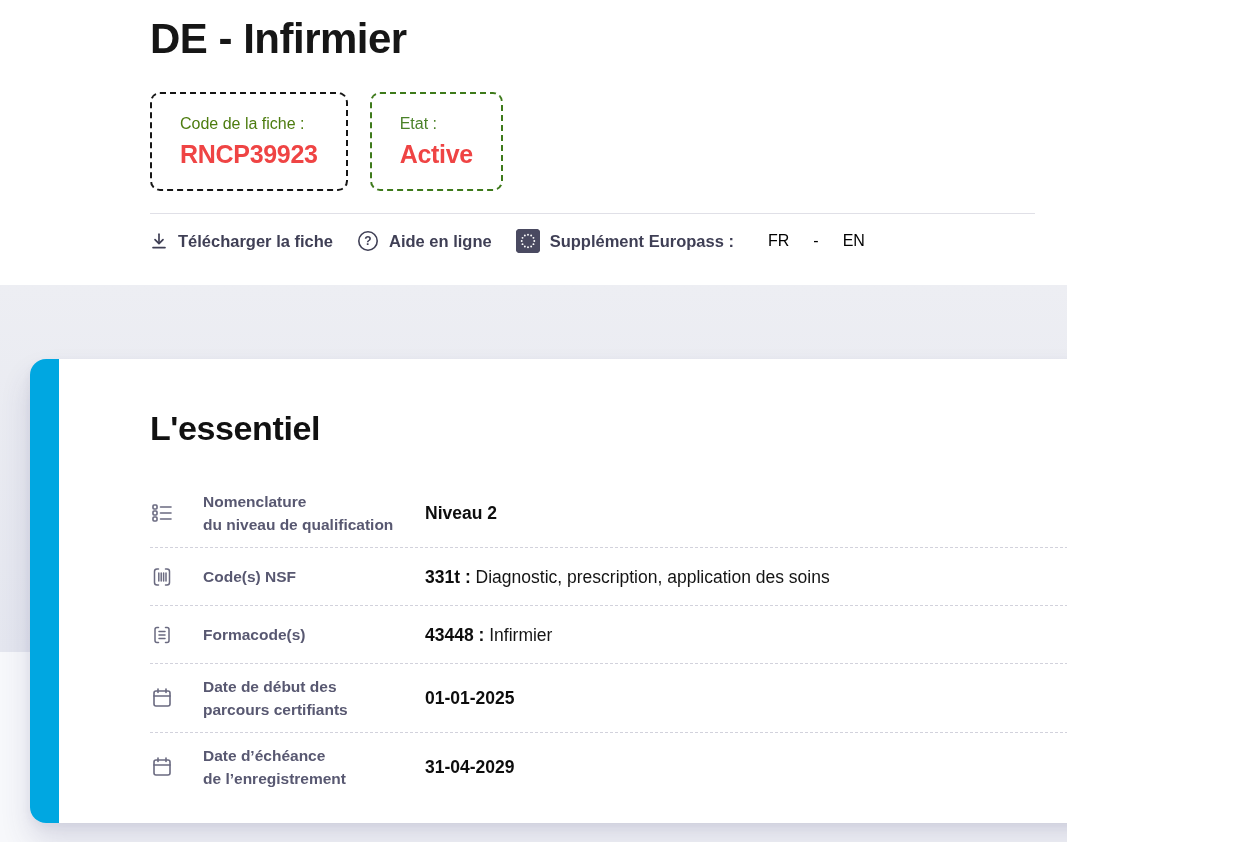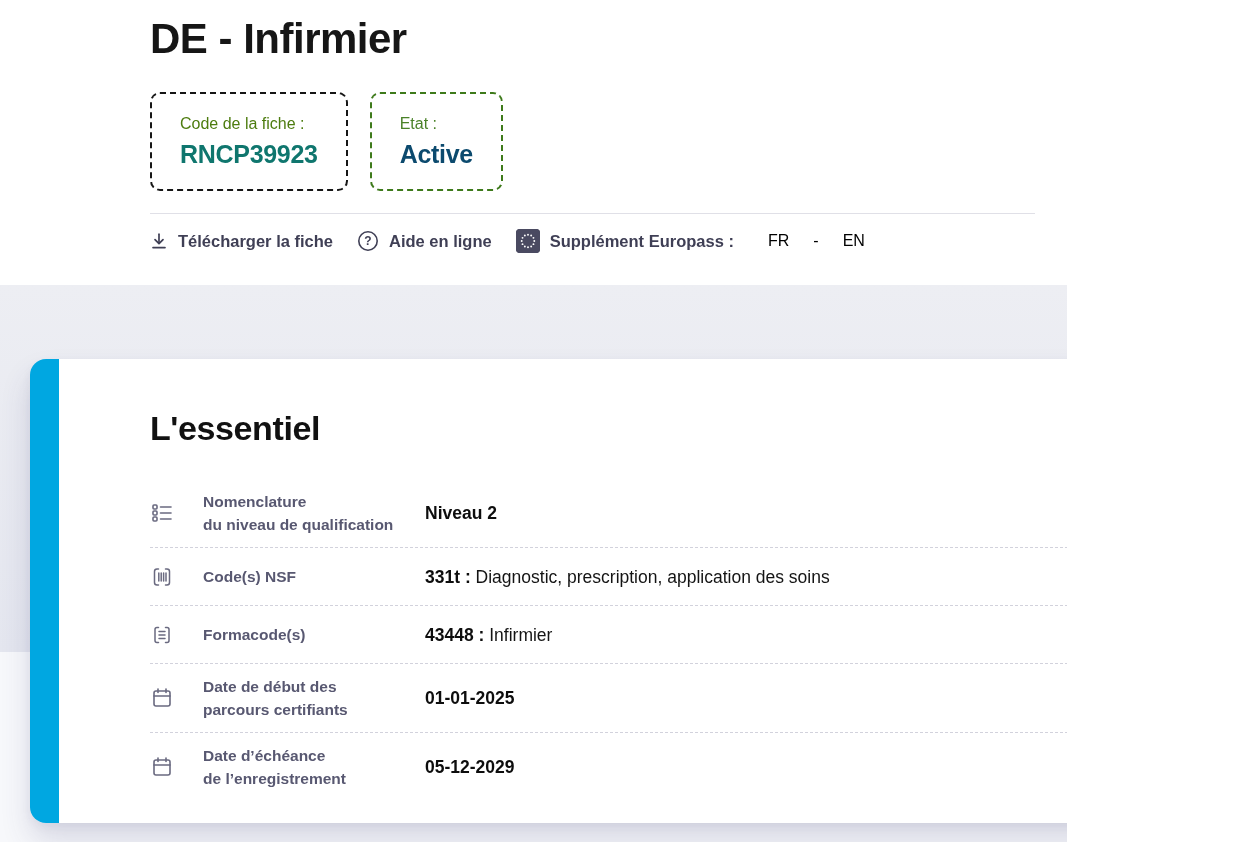--- a/index.html
+++ b/index.html
@@ -12,24 +12,24 @@
                background:linear-gradient(180deg,#edeef3 0%,#e4e6ef 100%); z-index:0; }
   .band-light { position:absolute; left:0; top:652px; width:100%; height:190px;
                 background:#f7f8fb; z-index:0; }
 
   
   .header { position:relative; z-index:2; padding:14px 32px 0 150px; background:#ffffff; height:285px; }
   h1.title { font-size:42px; line-height:50px; font-weight:800; color:#161616; letter-spacing:-0.5px; }
   .badges { display:flex; gap:22px; margin-top:28px; }
   .badge { border:2px dashed #161616; border-radius:10px; padding:20px 28px; background:#fff; }
   .badge .b-label { font-size:16px; line-height:20px; color:#4d7c0f; margin-bottom:5px; }
-  .badge .b-value { font-size:25px; line-height:30px; font-weight:800; color:#0f766e; letter-spacing:-0.3px; }
+  .badge .b-value { font-size:25px; line-height:30px; font-weight:800; color:#ef4444; letter-spacing:-0.3px; }
   .badge.status { border-color:#3e7a1b; }
   .badge.status .b-label { color:#4a8228; }
-  .badge.status .b-value { color:#0c4a6e; }
+  .badge.status .b-value { color:#ef4444; }
 
   .hdr-divider { border:none; border-top:1px solid #e0e0e7; margin-top:22px; }
 
   .actions { display:flex; align-items:center; gap:24px; margin-top:15px; }
   .action { display:flex; align-items:center; gap:10px; color:#3f3f55; font-weight:700;
             font-size:16.5px; text-decoration:none; cursor:pointer; }
   .action svg { display:block; }
   .eu-flag { width:24px; height:24px; border-radius:4px; background:#4a4a61; display:block; }
   .europass-links { font-weight:400; color:#45455c; display:flex; gap:6px; align-items:center; }
 
@@ -217,21 +217,21 @@
               <path d="M4 10 H20"></path>
                 <path d="M8 3 V6.5"></path>
                 <path d="M16 3 V6.5"></path>
             </svg>
           </span>
           <div class="row-label">
             <div>Date d’échéance</div>
               <div>de l’enregistrement</div>
           </div>
           <div class="row-value">
-            <span class="vb">05-12-2029</span><span></span>
+            <span class="vb">31-04-2029</span><span></span>
           </div>
         </div>
 
       </div>
     </section>
   </main>
 
 </div>
 
 </body></html>

